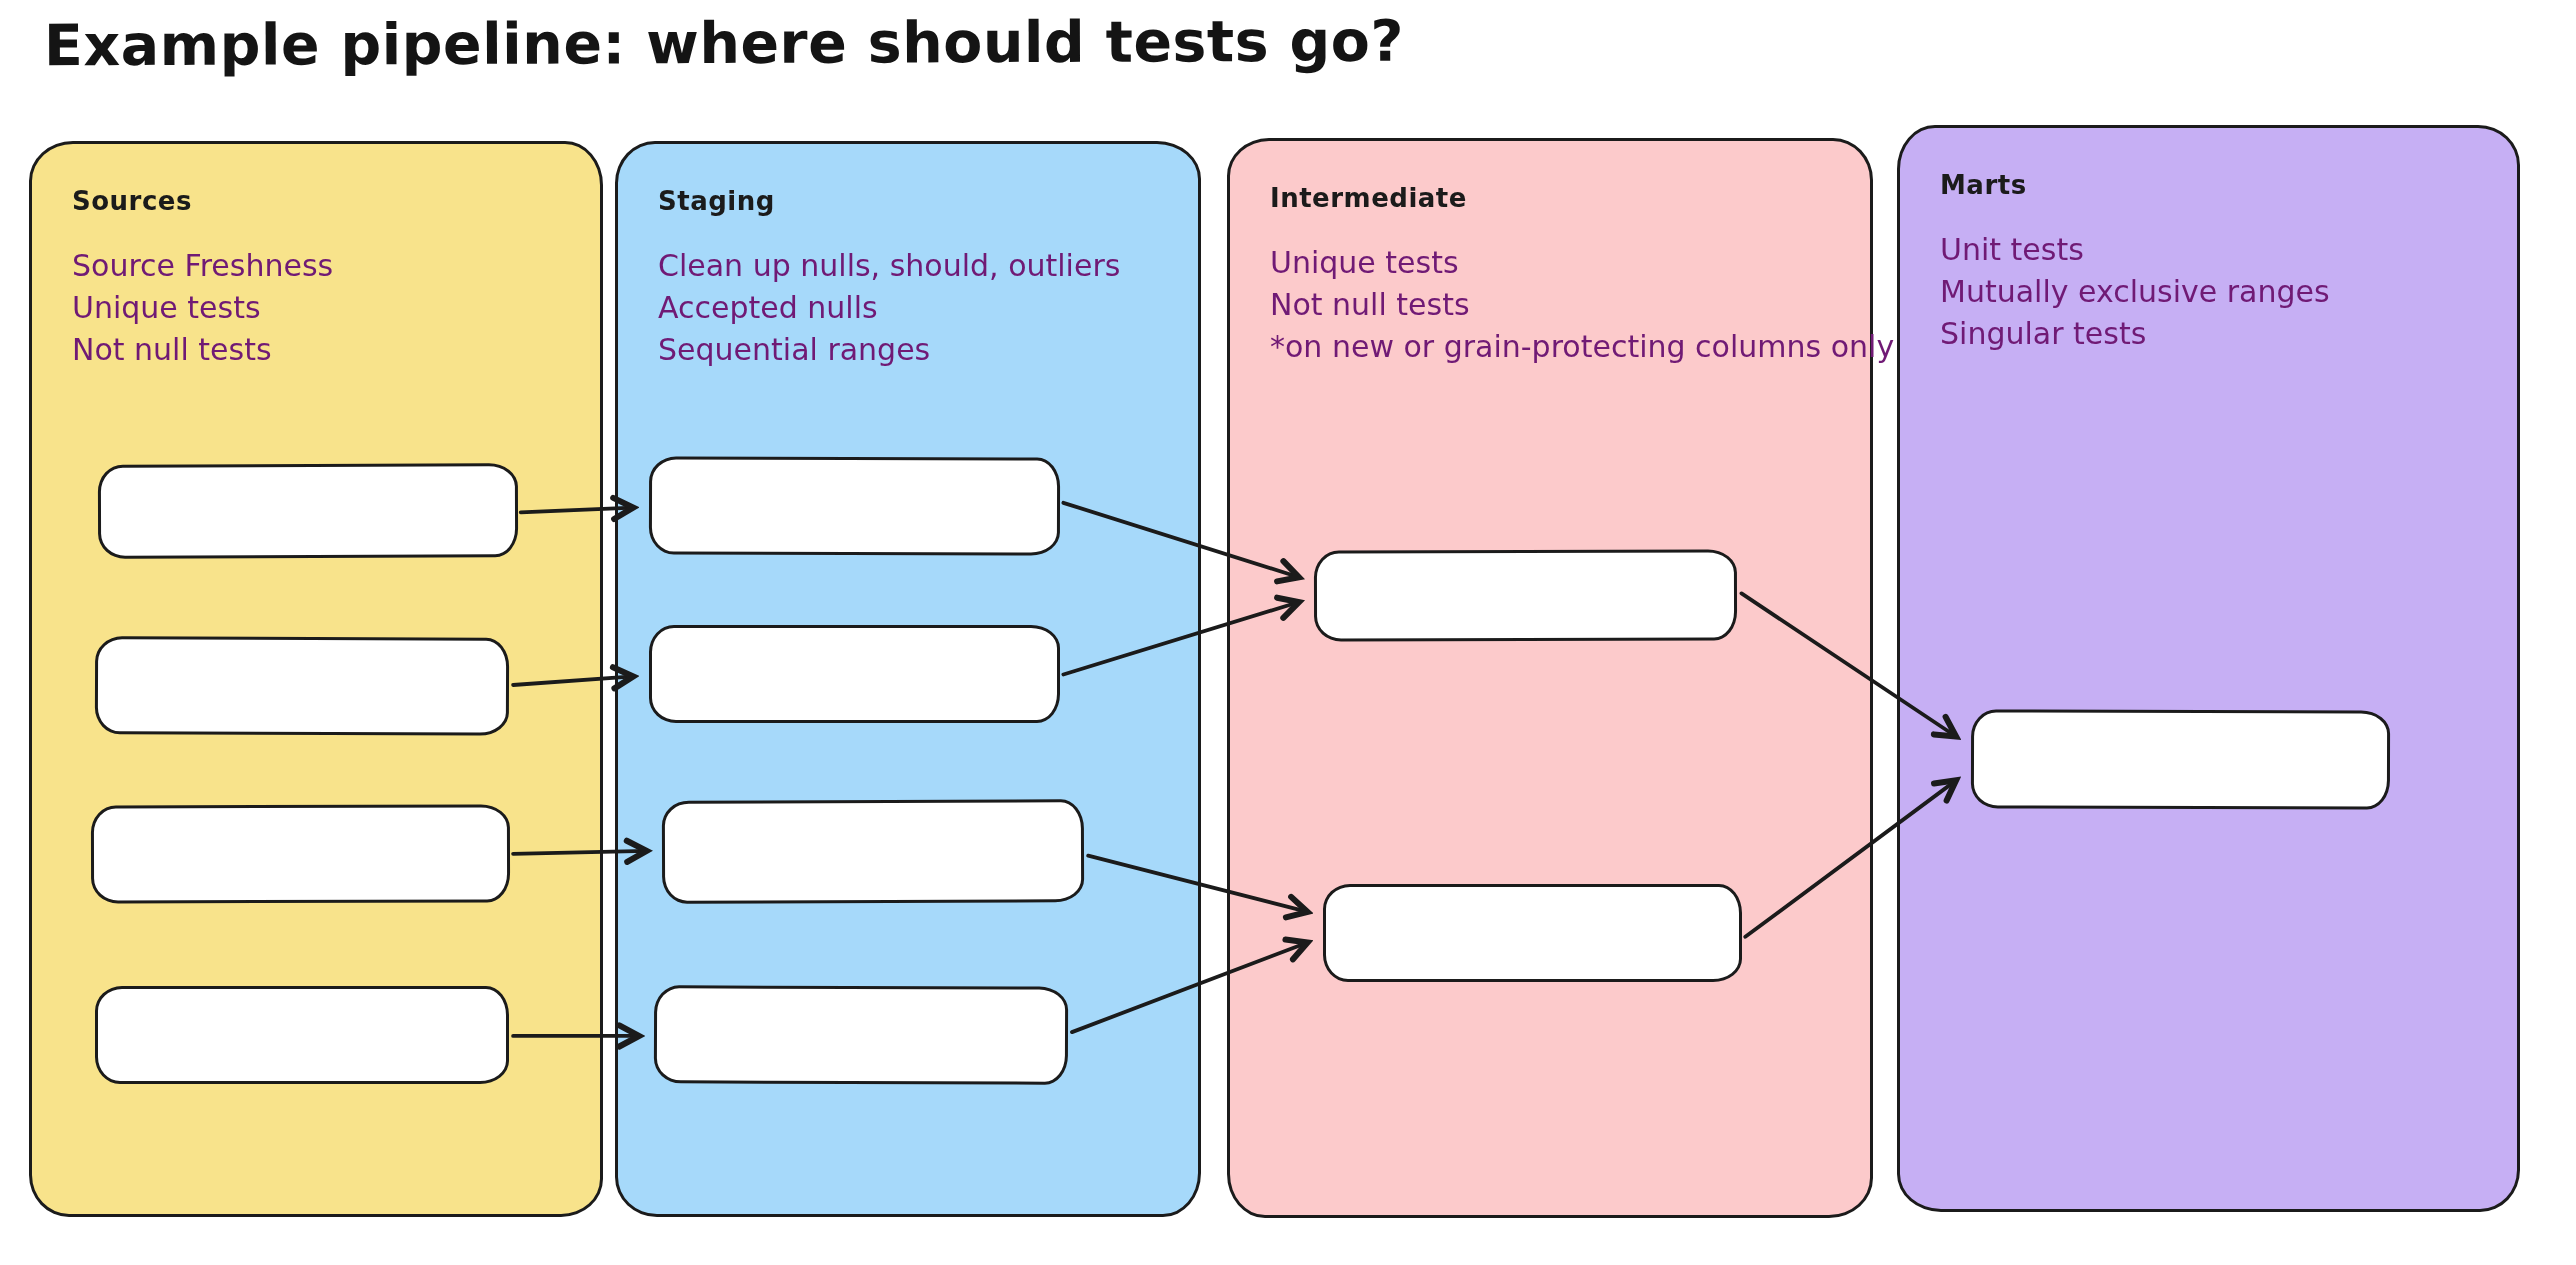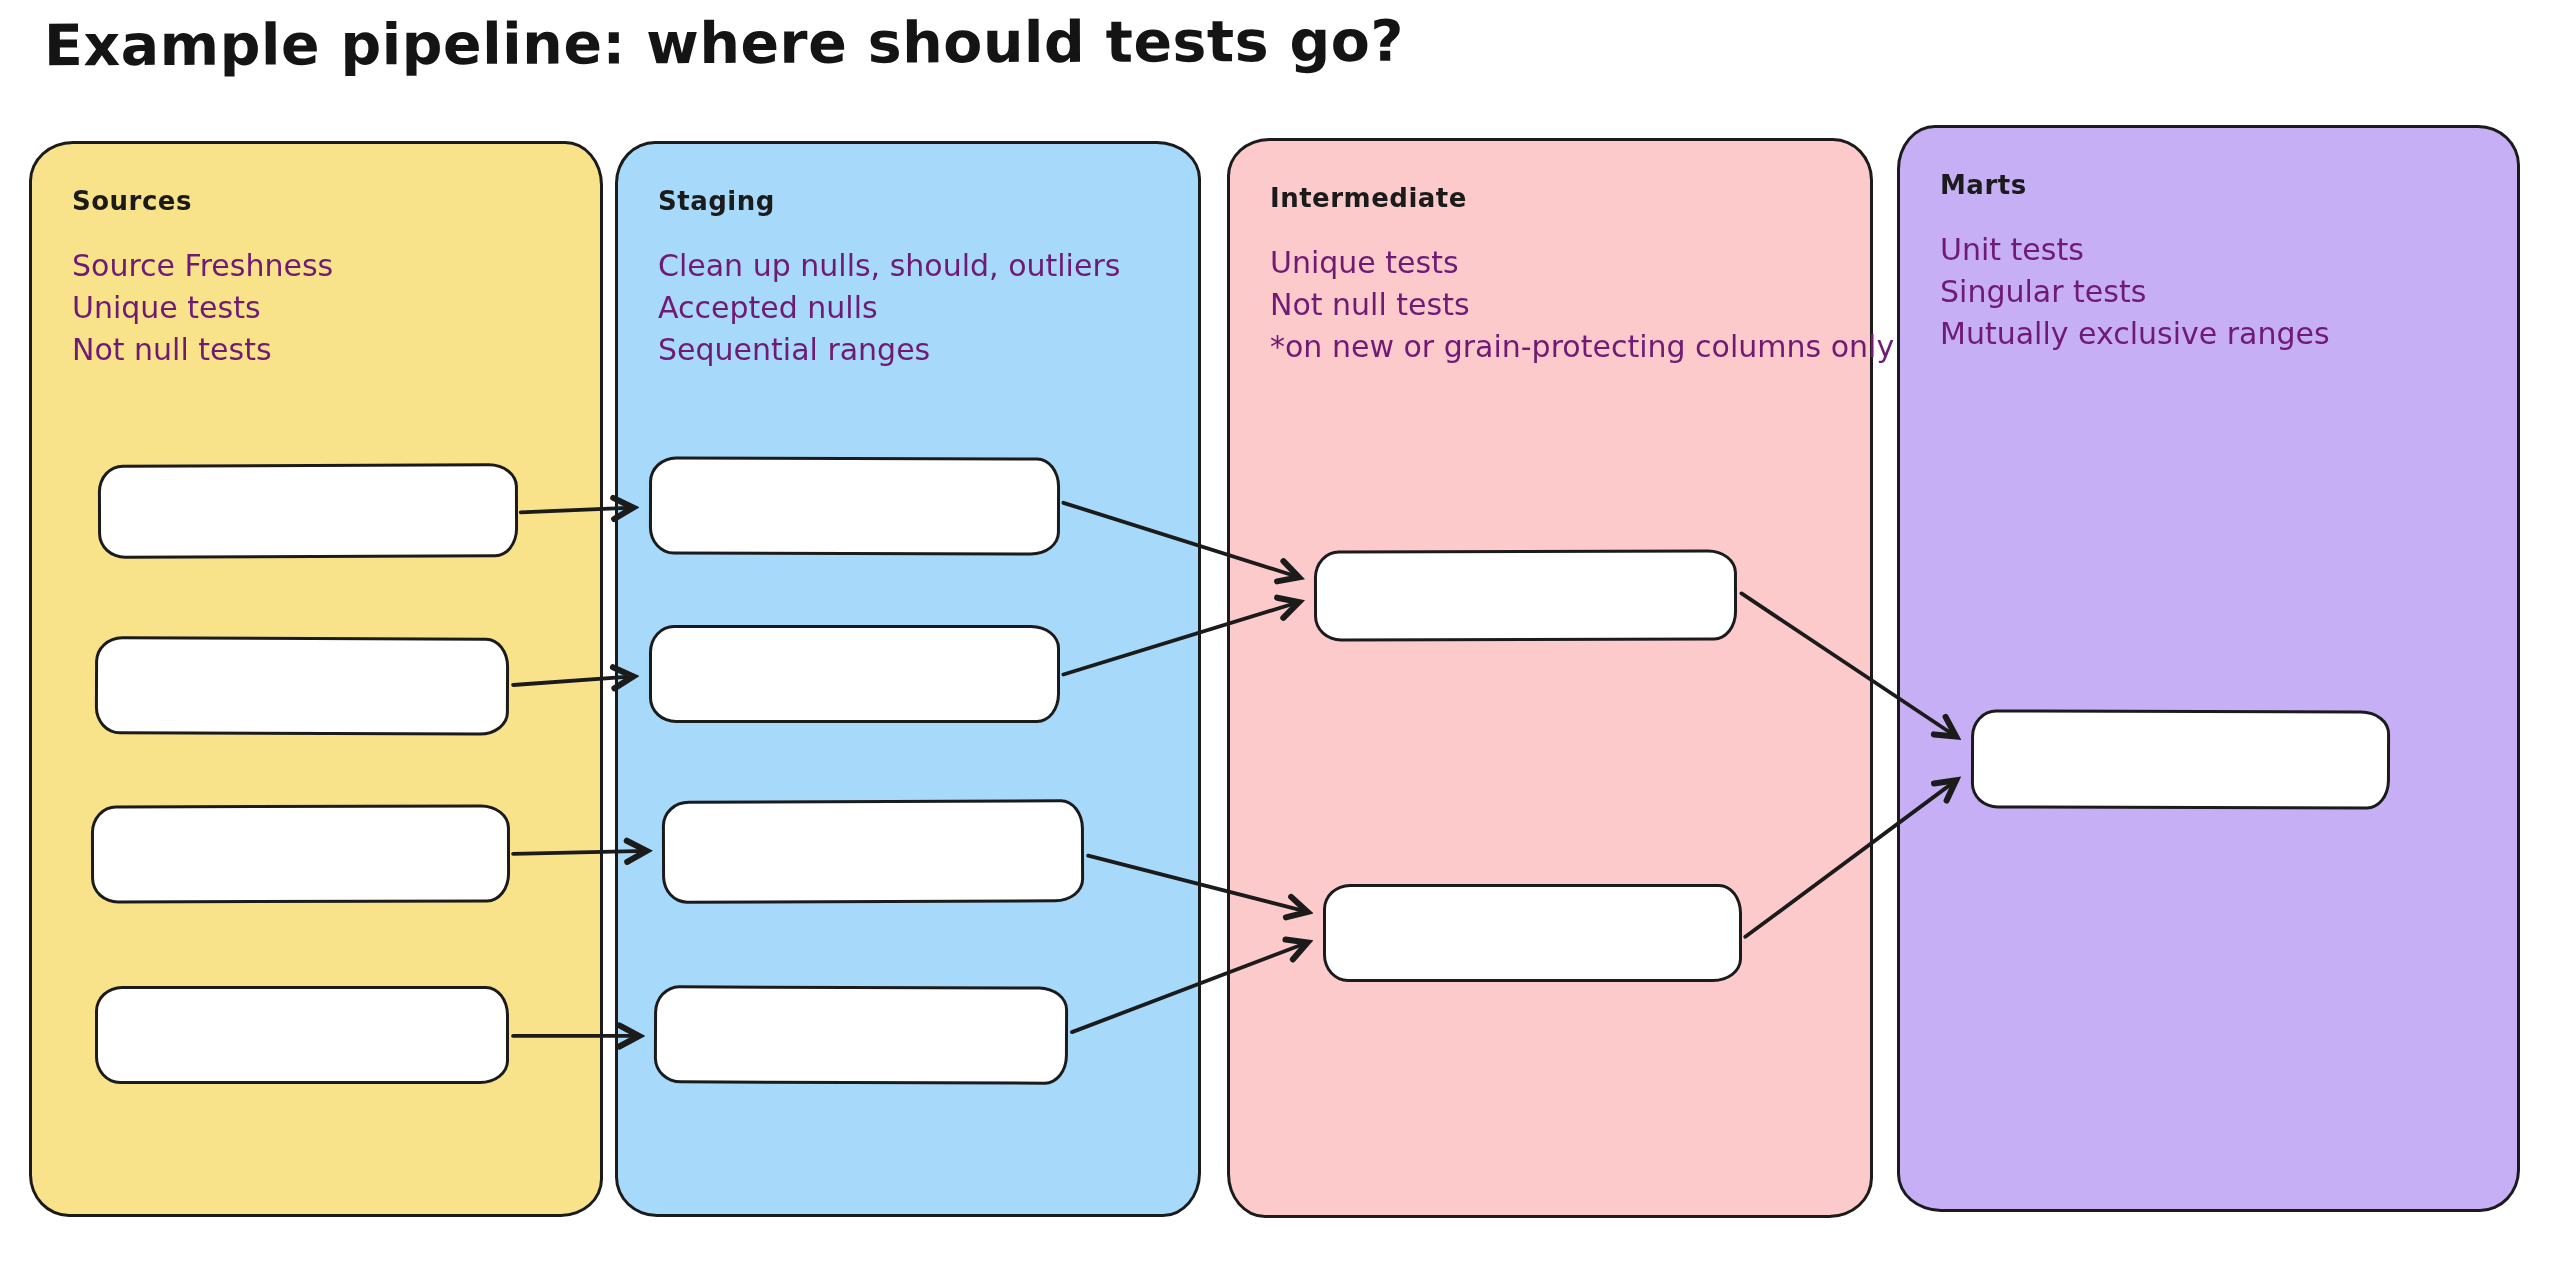--- a/index.html
+++ b/index.html
@@ -114,22 +114,22 @@
       <div>Unique tests</div>
       <div>Not null tests</div>
       <div>*on new or grain-protecting columns only</div>
     </div>
   </section>
 
   <section class="col col-marts" style="background-color: rgb(198, 175, 244);">
     <h2>Marts</h2>
     <div class="notes">
       <div>Unit tests</div>
+      <div>Mutually exclusive ranges</div>
       <div>Singular tests</div>
-      <div>Mutually exclusive ranges</div>
     </div>
   </section>
 
   <div class="node r1 node-s1"></div>
   <div class="node r2 node-s2"></div>
   <div class="node r1 node-s3"></div>
   <div class="node r2 node-s4"></div>
 
   <div class="node r2 node-t1"></div>
   <div class="node r1 node-t2"></div>

